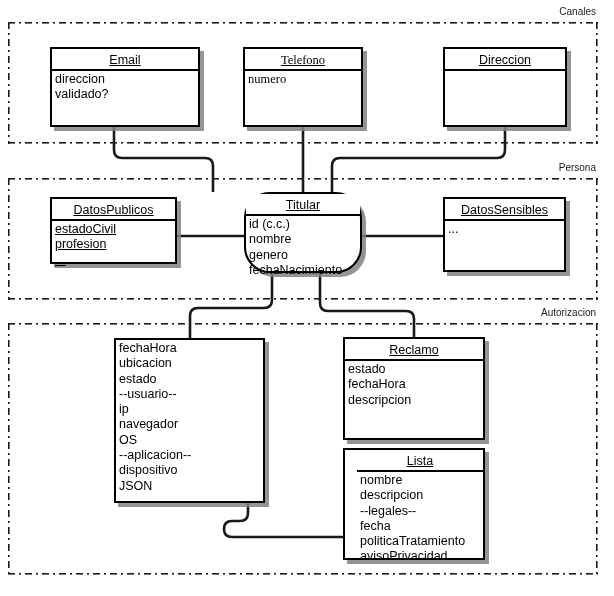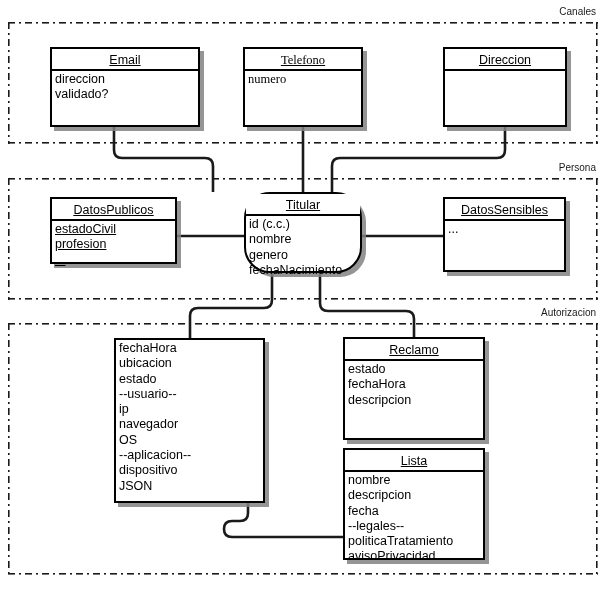--- a/index.html
+++ b/index.html
@@ -171,26 +171,26 @@
         </div>
       </div>
       <div class="uml" style="left: 343px; top: 337px; width: 142px; height: 103px;">
         <div class="uml-title"><span>Reclamo</span></div>
         <div class="uml-attrs">
           <div>estado</div>
           <div>fechaHora</div>
           <div>descripcion</div>
         </div>
       </div>
-      <div class="uml" style="left: 343px; top: 448px; width: 142px; height: 112px;">
+      <div class="uml" style="left: 343px; top: 448px; width: 142px; height: 112px; padding-left: 12px;">
         <div class="uml-title"><span>Lista</span></div>
         <div class="uml-attrs">
           <div>nombre</div>
           <div>descripcion</div>
+          <div>--legales--</div>
           <div>fecha</div>
-          <div>--legales--</div>
           <div>politicaTratamiento</div>
           <div>avisoPrivacidad</div>
         </div>
       </div>
     </div>
 
 </div>
 
 </body></html>

